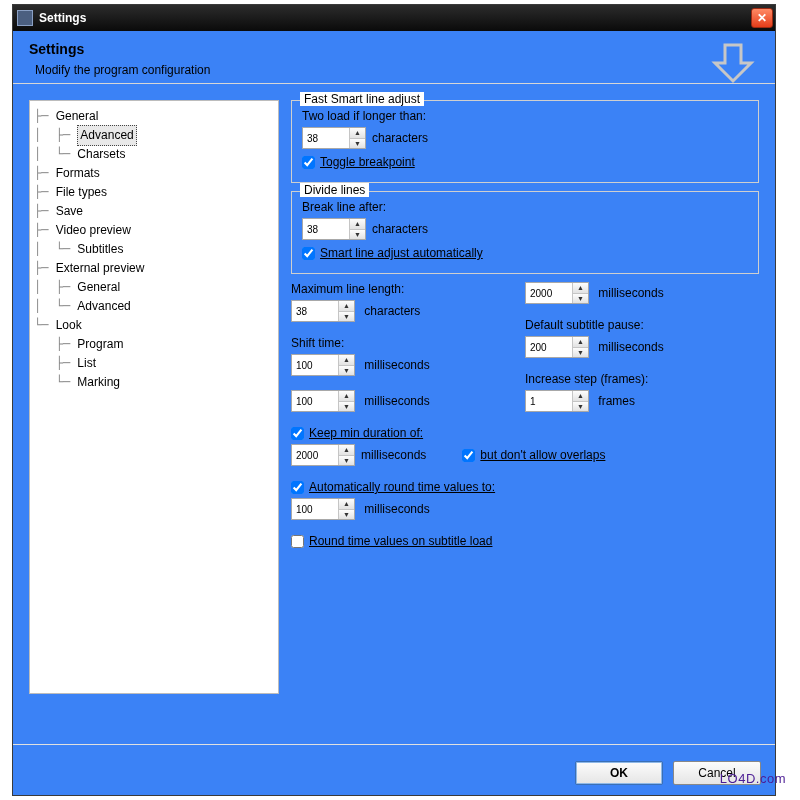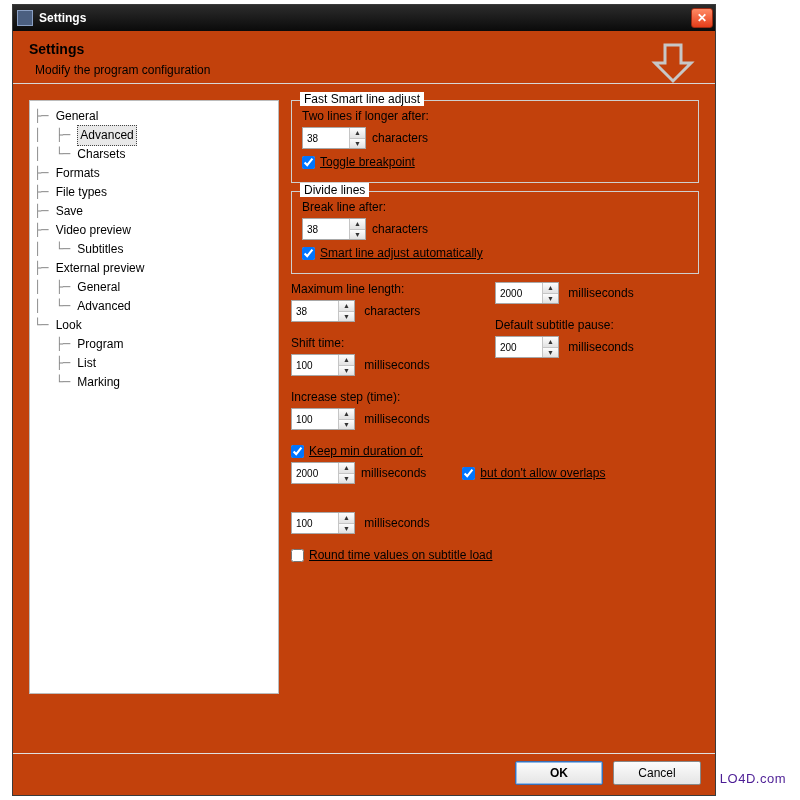--- a/index.html
+++ b/index.html
@@ -8,23 +8,23 @@
     font-family: Tahoma, "Segoe UI", Arial, sans-serif;
     font-size: 12px;
     background: #fff;
     width: 800px; height: 800px;
     color: #000;
     position: relative;
   }
   .window {
     position: absolute;
     left: 12px; top: 4px;
-    width: 704px; height: 792px;
+    width: 764px; height: 792px;
     border: 1px solid #3a3a3a;
-    background: #c2410c;
+    background: #3b82f6;
     display: flex; flex-direction: column;
   }
   .titlebar {
     height: 26px;
     background: linear-gradient(to bottom,#2c2c2c,#0a0a0a);
     color: #fff;
     display: flex; align-items: center;
     padding: 0 2px 0 4px;
   }
   .titlebar .app-icon {
@@ -128,21 +128,21 @@
     color:#333;
   }
   .spin .arrows button:first-child { border-bottom:1px solid #c5c5c5; }
   .unit { margin-left:6px; }
   label.chk { display:inline-flex; align-items:flex-end; cursor:pointer;text-decoration:underline; }
   label.chk input { margin: 0 5px 0 0; width:13px; height:13px; }
   .cols { display:flex; }
   .col { flex:1; }
   .block { margin-bottom: 14px; }
   .buttons {
-    padding: 7px 14px 10px 0;
+    padding: 16px 14px 10px 0;
     display:flex; justify-content:flex-end; gap: 10px;
     border-top: 1px solid #e0e0e0;
   }
   .btn {
     min-width: 88px; height: 24px;
     background: linear-gradient(to bottom,#fcfcfc,#e5e5e5);
     border: 1px solid #888;
     border-radius: 2px;
     font-family: inherit; font-size: 12px;
     cursor:pointer;
@@ -244,21 +244,21 @@
         <div class="node">
           <span class="conn">   └─ </span>
           <span class="lbl">Marking</span>
         </div>
       </div>
 
     <div class="panel">
 
       <div class="fieldset">
         <span class="legend">Fast Smart line adjust</span>
-        <span class="label">Two lines if longer after:</span>
+        <span class="label">Two load if longer than:</span>
         <div class="row">
           <span class="spin">
             <input value="38" style="">
             <span class="arrows">
               <button>▲</button>
               <button>▼</button>
             </span>
           </span>
           <span class="unit">characters</span>
         </div>
@@ -305,21 +305,20 @@
             <span class="spin">
               <input value="100" style="">
               <span class="arrows">
                   <button>▲</button>
                   <button>▼</button>
                 </span>
             </span>
             <span class="unit">milliseconds</span>
           </div>
           <div class="block">
-            <span class="label">Increase step (time):</span>
             <span class="spin">
               <input value="100" style="">
               <span class="arrows">
                   <button>▲</button>
                   <button>▼</button>
                 </span>
             </span>
             <span class="unit">milliseconds</span>
           </div>
         </div>
@@ -337,20 +336,31 @@
           <div class="block">
             <span class="label">Default subtitle pause:</span>
             <span class="spin">
               <input value="200" style="">
               <span class="arrows">
                   <button>▲</button>
                   <button>▼</button>
                 </span>
             </span>
             <span class="unit">milliseconds</span>
+          </div>
+          <div class="block">
+            <span class="label">Increase step (frames):</span>
+            <span class="spin">
+              <input value="1" style="">
+              <span class="arrows">
+                  <button>▲</button>
+                  <button>▼</button>
+                </span>
+            </span>
+            <span class="unit">frames</span>
           </div>
         </div>
       </div>
 
       <div class="block">
         <label class="chk" style="margin-bottom:4px">
           <input type="checkbox" checked="" style="">
           <span>Keep min duration of:</span>
         </label><br>
         <div class="row">
@@ -363,21 +373,24 @@
           </span>
           <span class="unit">milliseconds</span>
           <label class="chk" style="margin-left:36px">
             <input type="checkbox" checked="" style="">
             <span>but don't allow overlaps</span>
           </label>
         </div>
       </div>
 
       <div class="block">
-        <br>
+        <label class="chk" style="margin-bottom:4px">
+          <input type="checkbox" checked="" style="">
+          <span>Automatically round time values to:</span>
+        </label><br>
         <span class="spin">
           <input value="100" style="">
           <span class="arrows">
               <button>▲</button>
               <button>▼</button>
             </span>
         </span>
         <span class="unit">milliseconds</span>
       </div>
 

